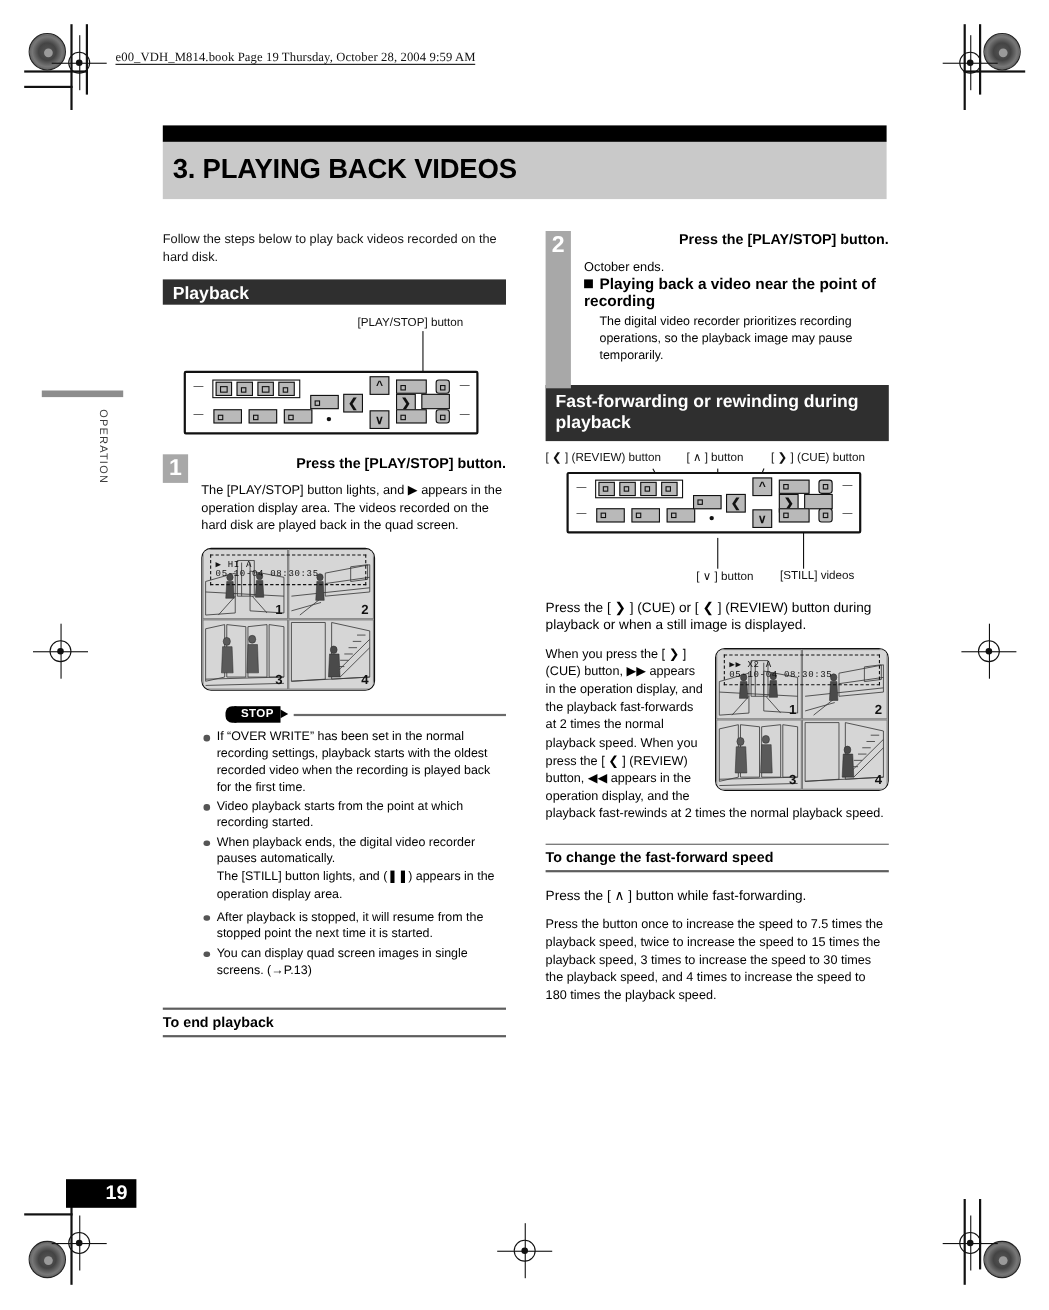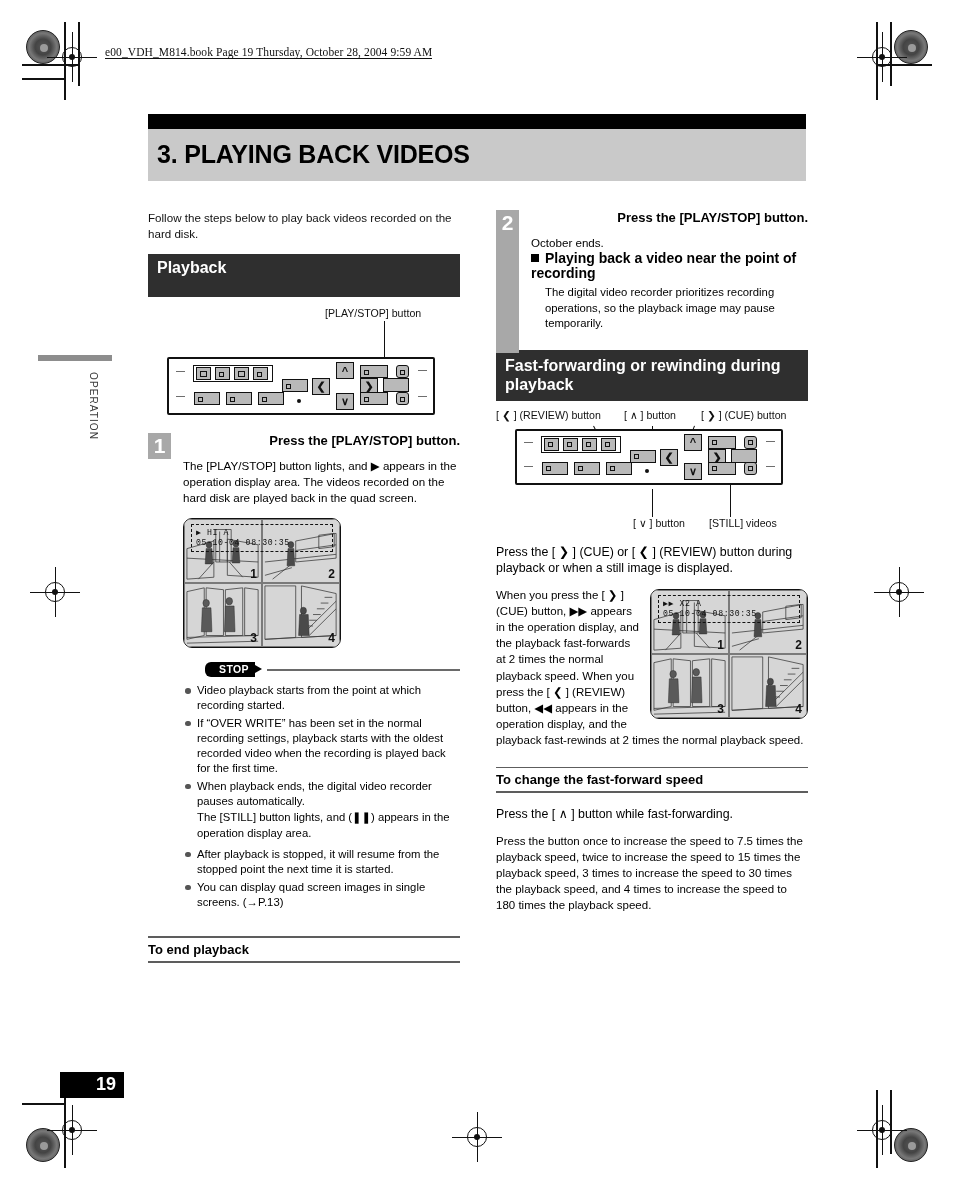--- a/index.html
+++ b/index.html
@@ -63,21 +63,21 @@
   }
 
   
   .col-left  { position:absolute; left:148px; top:210px; width:312px; }
   .col-right { position:absolute; left:496px; top:210px; width:312px; }
 
   .intro { font-size:11.6px; line-height:16px; color:#111; }
 
   .sec-black {
     margin-top:12px; background:#2f2f2f; color:#fff;
-    font-size:16px; font-weight:bold; padding:5px 9px 20px 9px;
+    font-size:16px; font-weight:bold; padding:5px 9px 0 9px;
   }
   .sec-black.two-line { line-height:19px; padding:6px 9px 7px 9px; }
 
   
   .step { position:relative; padding-left:35px; margin-top:16px; }
   .step-num {
     position:absolute; left:0; top:0; width:23px; background:#a8a8a8;
     color:#fff; font-size:21px; font-weight:bold; text-align:center;
     line-height:26px;
   }
@@ -427,22 +427,22 @@
 
     <div class="note-wrap">
       <div class="note-head">
         <div class="note-capL"></div>
         <div class="note-tag">STOP</div>
         <div class="note-tri" style="left:72px;"></div>
         <div class="note-rule" style="left:84px; right:0;"></div>
       </div>
 
       <ul class="note-list">
+        <li>If “OVER WRITE” has been set in the normal recording settings, playback starts with the oldest recorded video when the recording is played back for the first time.</li>
         <li>Video playback starts from the point at which recording started.</li>
-        <li>If “OVER WRITE” has been set in the normal recording settings, playback starts with the oldest recorded video when the recording is played back for the first time.</li>
         <li>When playback ends, the digital video recorder pauses automatically.</li>
       </ul>
       <div class="note-sub" style="margin-top:1px;">The [STILL] button lights, and (❚❚) appears in the operation display area.</div>
       <ul class="note-list">
         <li>After playback is stopped, it will resume from the stopped point the next time it is started.</li>
         <li>You can display quad screen images in single screens. (→P.13)</li>
       </ul>
     </div>
   </div>
 

